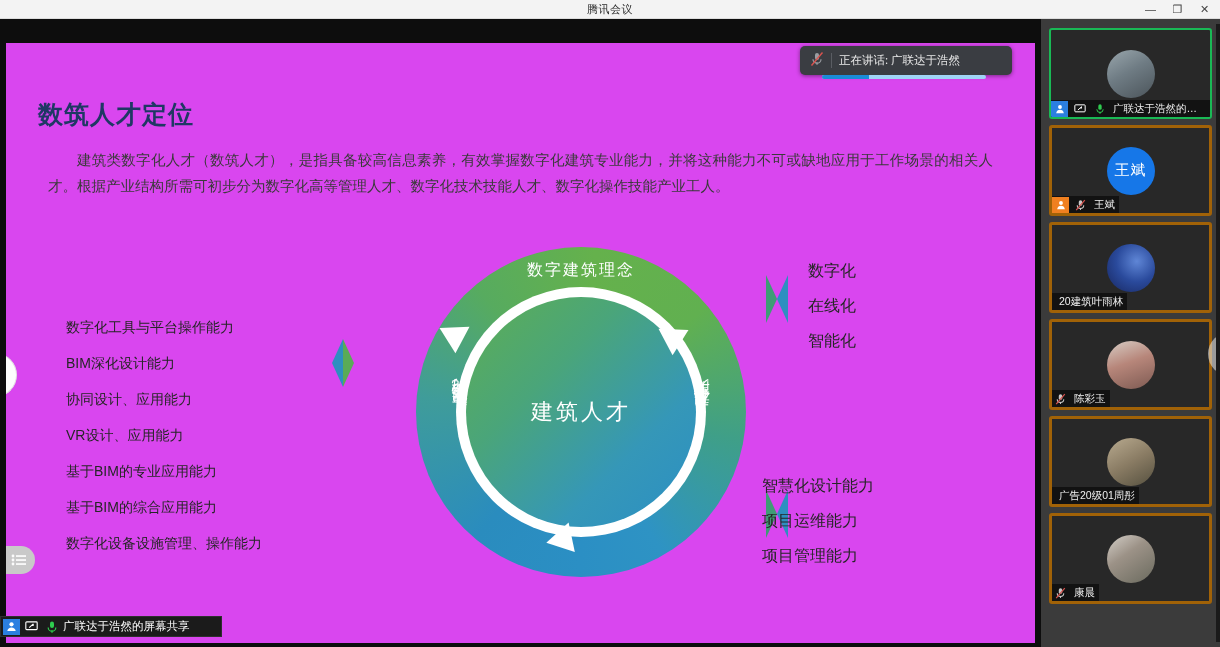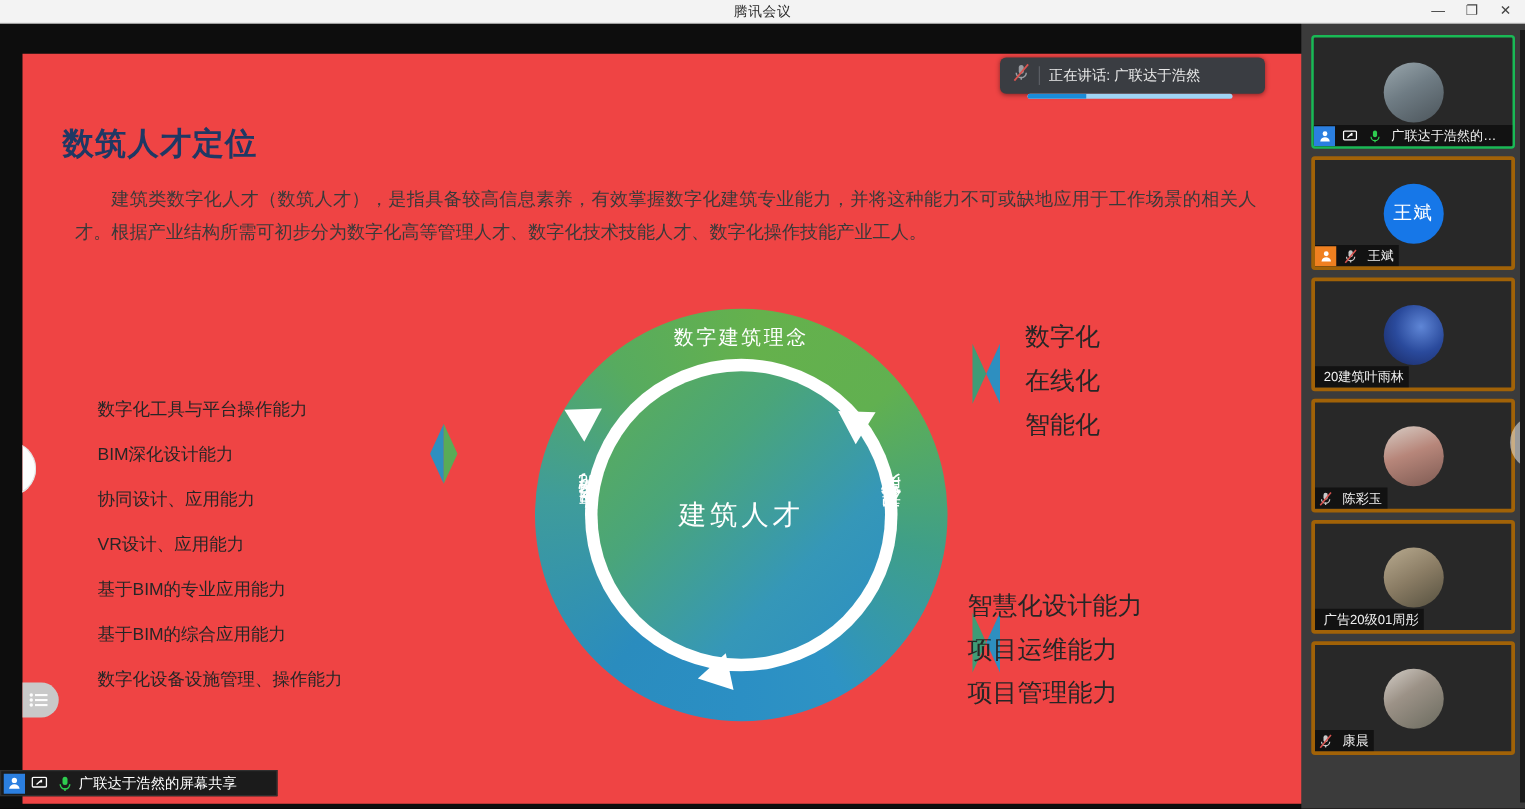--- a/index.html
+++ b/index.html
@@ -27,21 +27,21 @@
     font-size: 11px; color: #444; line-height: 1;
   }
 
   
   .stage {
     position: absolute; left: 0; top: 19px; width: 1041px; height: 628px;
     background: #0d0d0d;
   }
   .slide {
     position: absolute; left: 6px; top: 24px; width: 1029px; height: 600px;
-    background: #ef4444; overflow: hidden; margin-left: 12px;
+    background: #d946ef; overflow: hidden;
   }
   .slide-title {
     position: absolute; left: 32px; top: 55px;
     font-size: 25px; font-weight: bold; color: #1f3864; letter-spacing: 1px;
   }
   .slide-body {
     position: absolute; left: 42px; top: 104px; width: 945px;
     font-size: 14.5px; color: #3a3a3a; line-height: 26px; text-indent: 2em;
     text-align: justify;
   }
@@ -98,21 +98,21 @@
     border-right: 26px solid #ffffff; transform: rotate(-12deg);
   }
 
   
   .left-list {
     position: absolute; left: 60px; top: 266px; width: 260px;
     font-size: 14px; color: #262626; line-height: 36px;
   }
   .left-list div { white-space: nowrap; }
 
-  .right-group { position: absolute; font-size: 20px; color: #262626; }
+  .right-group { position: absolute; font-size: 16px; color: #262626; }
   .right-group div { line-height: 35px; white-space: nowrap; }
   .rg-top { left: 802px; top: 210px; }
   .rg-bottom { left: 756px; top: 425px; }
 
   
   .bowtie { position: absolute; width: 22px; height: 48px; }
   .bowtie .half {
     position: absolute; width: 0; height: 0;
     border-top: 24px solid transparent; border-bottom: 24px solid transparent;
   }
@@ -135,20 +135,21 @@
     position: absolute; left: -11px; top: 310px; width: 22px; height: 44px;
     border: 1px solid #e3e3e3; border-radius: 0 22px 22px 0; background: #fdfdfd;
   }
 
   
   .speaking {
     position: absolute; left: 800px; top: 27px; width: 212px; height: 29px;
     background: #3a3d42; border-radius: 5px;
     display: flex; align-items: center; gap: 7px; padding: 0 10px;
     box-shadow: 0 1px 4px rgba(0,0,0,.45);
+    font-family: Liberation Serif, serif;
   }
   .speaking .label { font-size: 11.5px; color: #e9e9e9; white-space: nowrap; }
   .divider-v { width: 1px; height: 15px; background: #5a5d63; }
 
   .progress-strip {
     position: absolute; left: 822px; top: 56px; width: 164px; height: 4px;
     background: #9fd4f5; border-radius: 2px; overflow: hidden;
   }
   .progress-strip i { display: block; width: 47px; height: 4px; background: #1a8cd8; }
 

